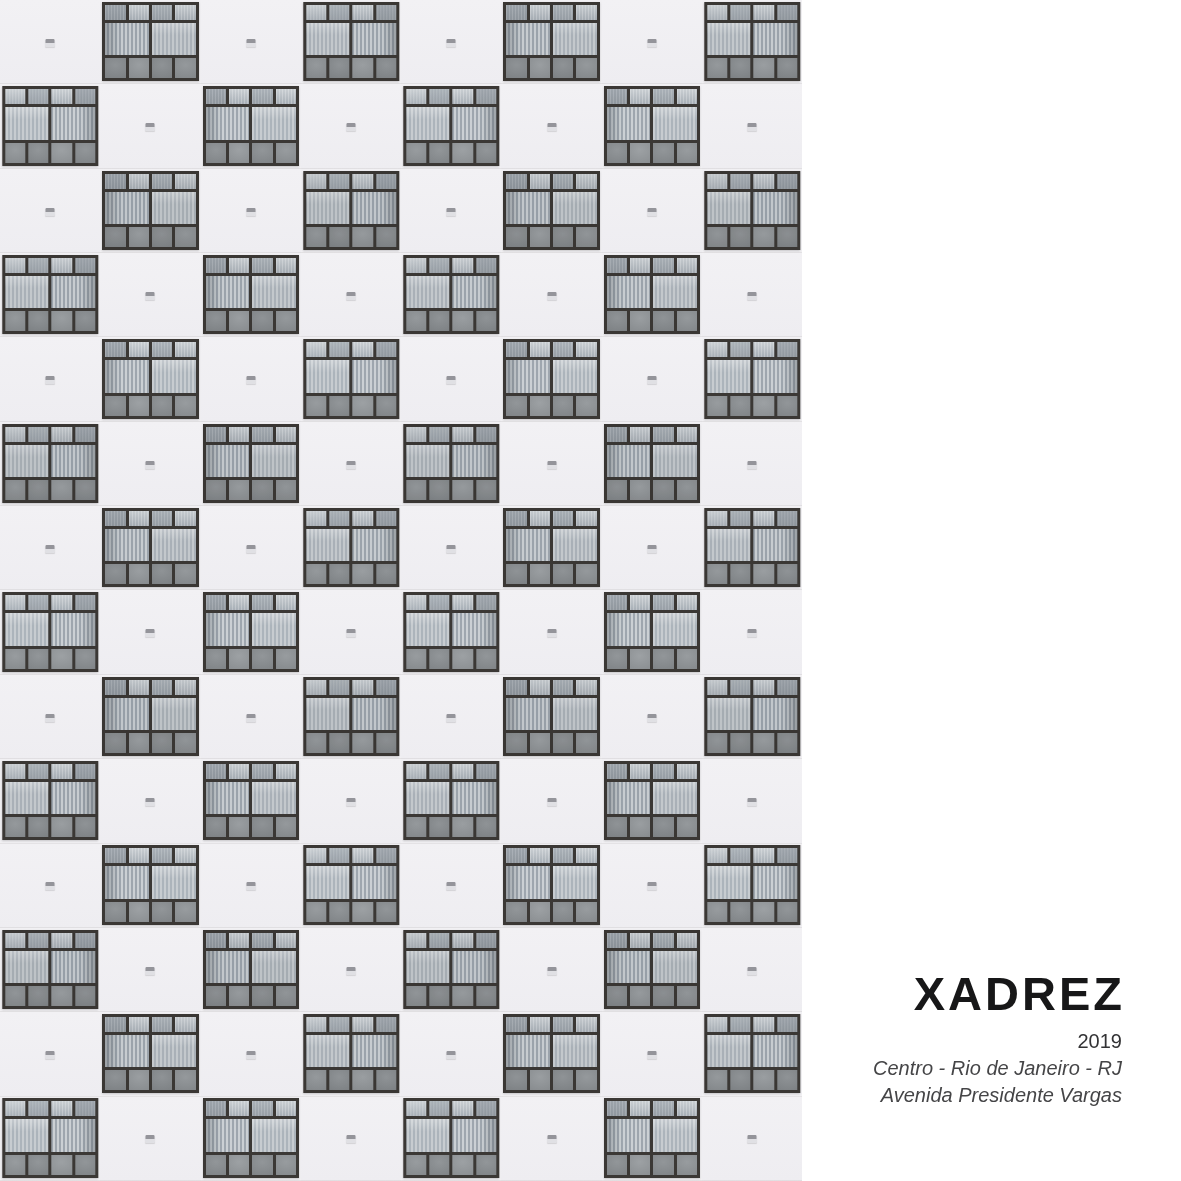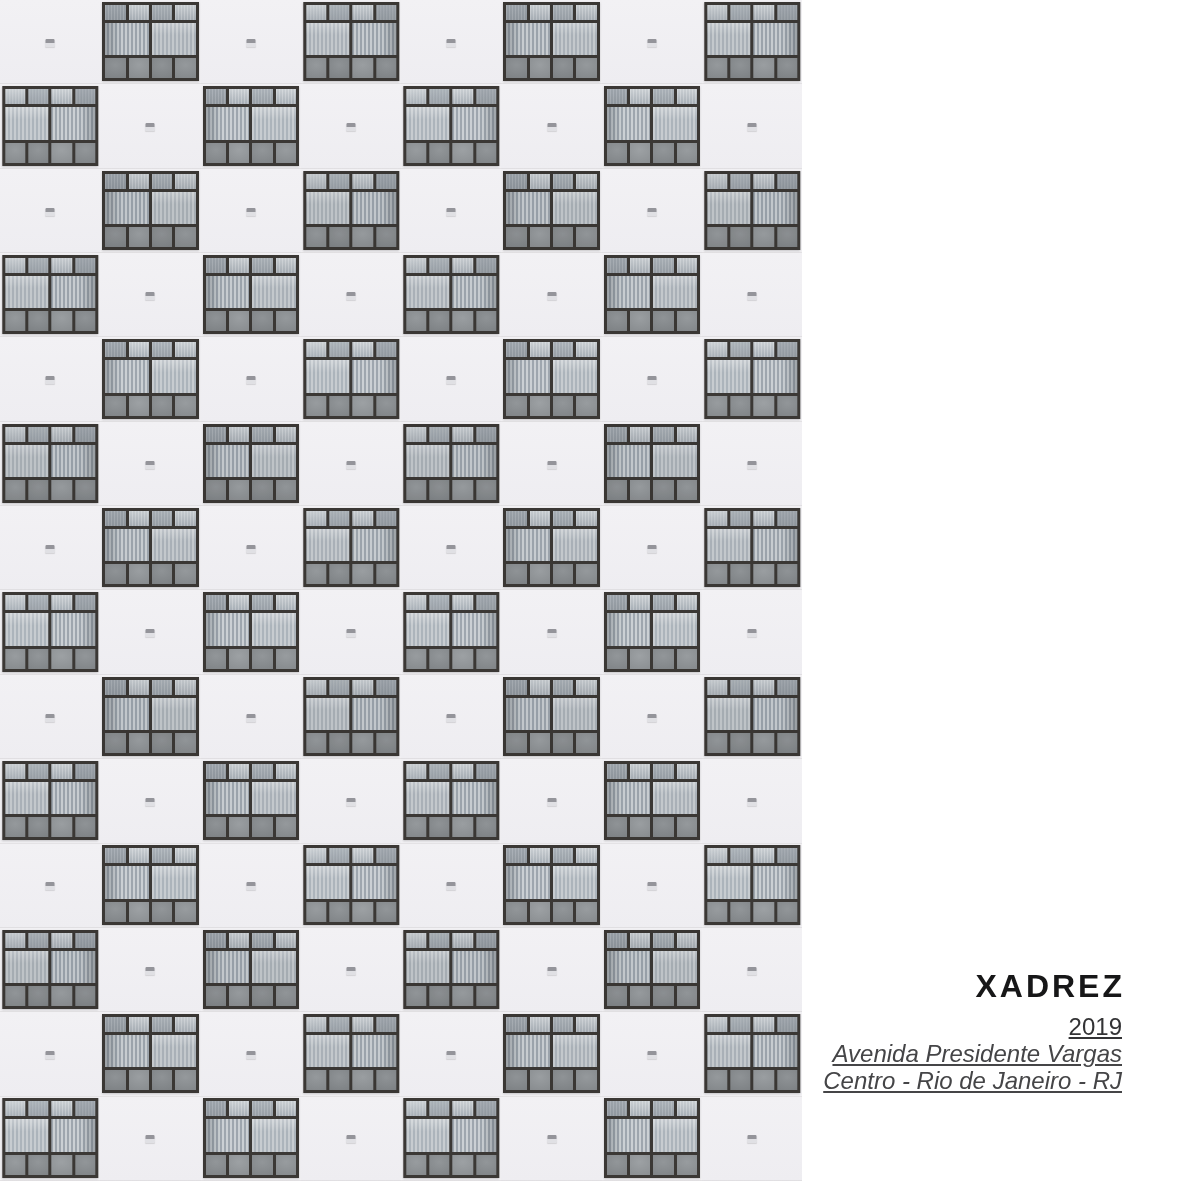--- a/index.html
+++ b/index.html
@@ -61,24 +61,24 @@
   .band.bot .pane:nth-child(2) { background:radial-gradient(130% 110% at 50% 35%, #9a9ea1 0%, #898d90 65%, #7d8184 100%); }
   .band.bot .pane:nth-child(4) { background:radial-gradient(130% 110% at 50% 35%, #95999c 0%, #84888b 65%, #797d80 100%); }
 
   
   .win.mir { transform:scaleX(-1); }
   .win.s1 { filter:brightness(0.975); }
   .win.s2 { filter:brightness(1.02); }
 
   
   .caption { position:absolute; top:970px; right:59px; text-align:right; }
-  .title { font-size:32px; line-height:1; font-weight:700; letter-spacing:3px;
+  .title { font-size:47px; line-height:1; font-weight:700; letter-spacing:3px;
            margin-right:-3px; color:#171718; }
   .meta { margin-top:11px; }
-  .meta p { font-size:24px; line-height:27px; color:#333335;text-decoration:underline; }
+  .meta p { font-size:20px; line-height:27px; color:#333335; }
   .meta p.em { font-style:italic; color:#454547; }
 </style>
 </head>
 <body>
 
 <div class="stage">
 
   <div class="photo" id="facade">
       <div class="cell wall">
         <span class="vent"></span>
@@ -1367,18 +1367,18 @@
       </div>
       <div class="cell wall">
         <span class="vent"></span>
       </div>
     </div>
 
   <aside class="caption">
     <h1 class="title">XADREZ</h1>
     <div class="meta">
       <p>2019</p>
+      <p class="em">Centro - Rio de Janeiro - RJ</p>
       <p class="em">Avenida Presidente Vargas</p>
-      <p class="em">Centro - Rio de Janeiro - RJ</p>
     </div>
   </aside>
 
 </div>
 
 </body></html>

